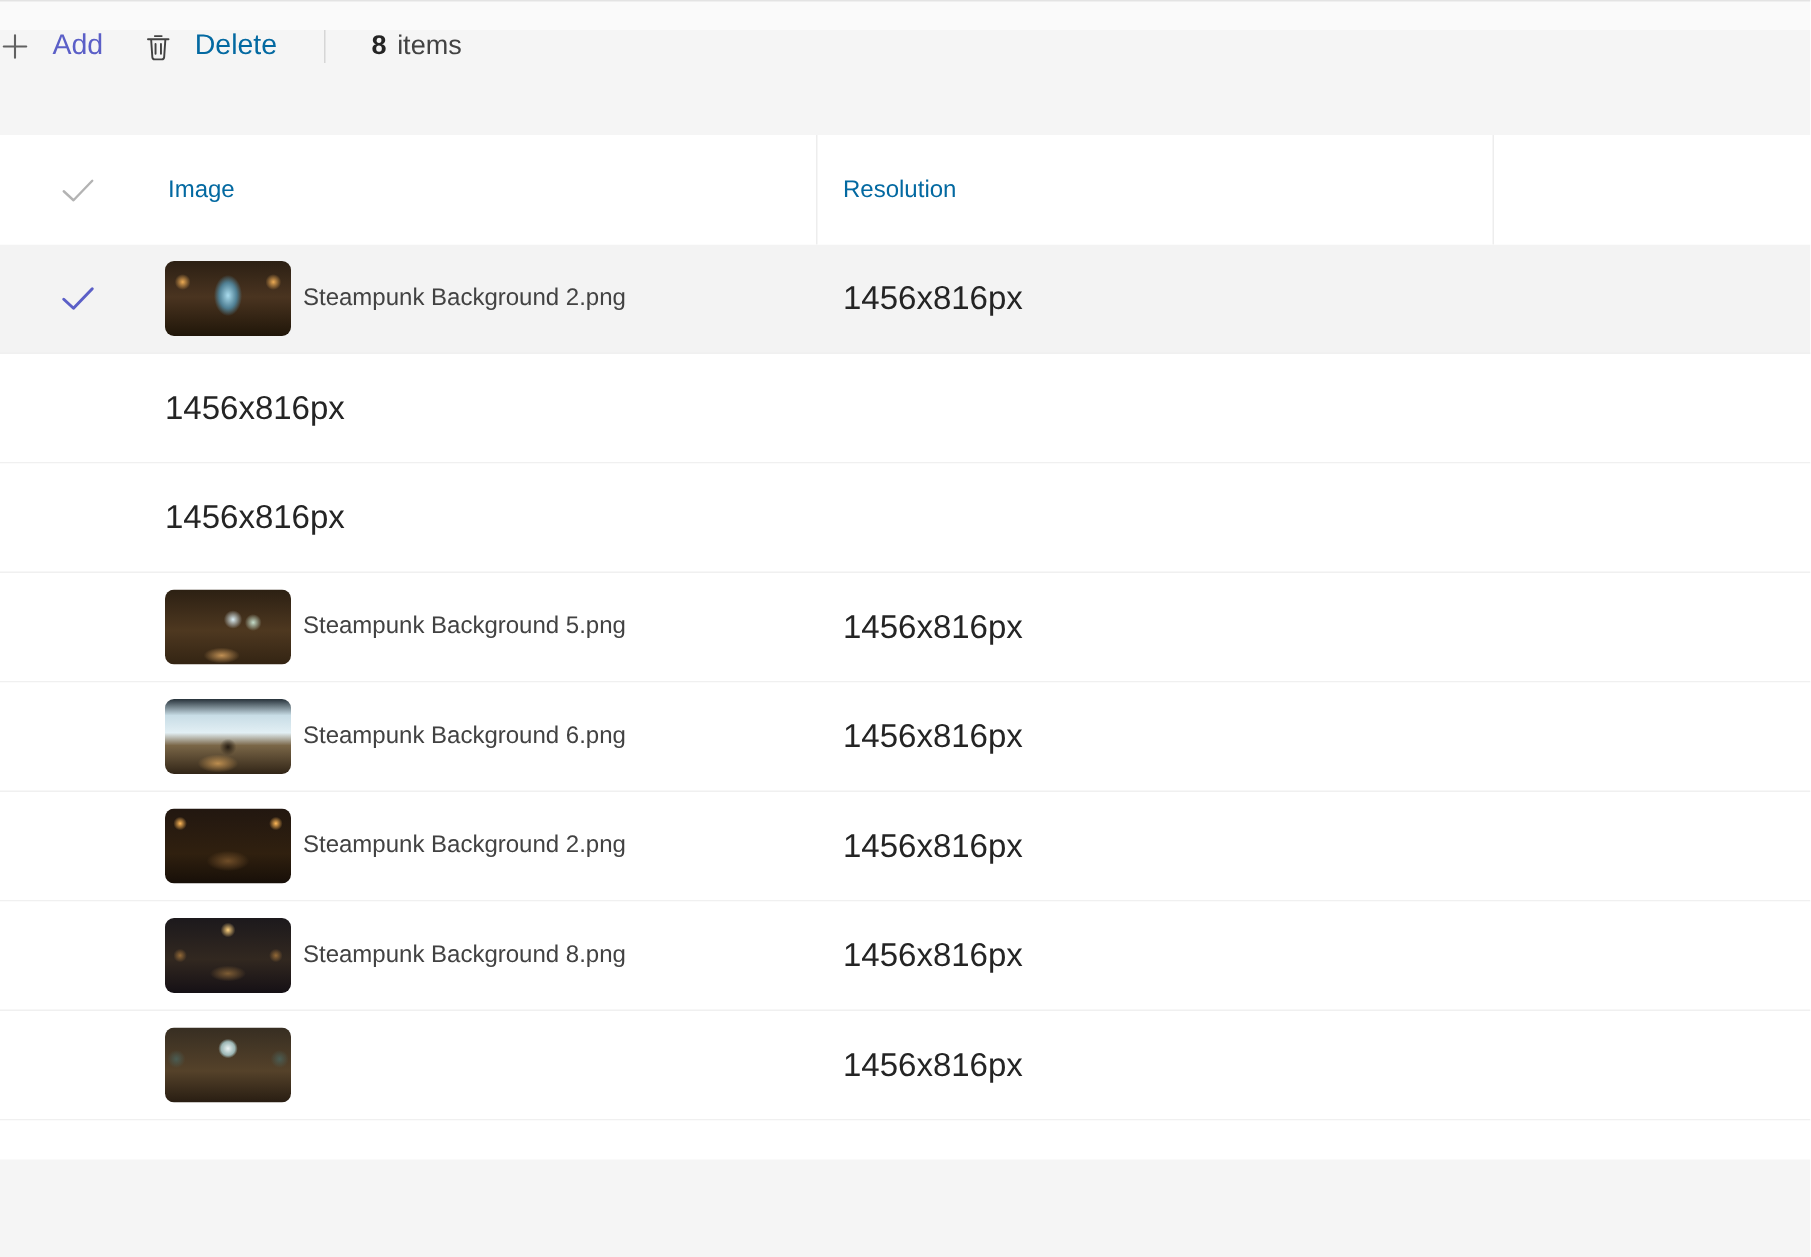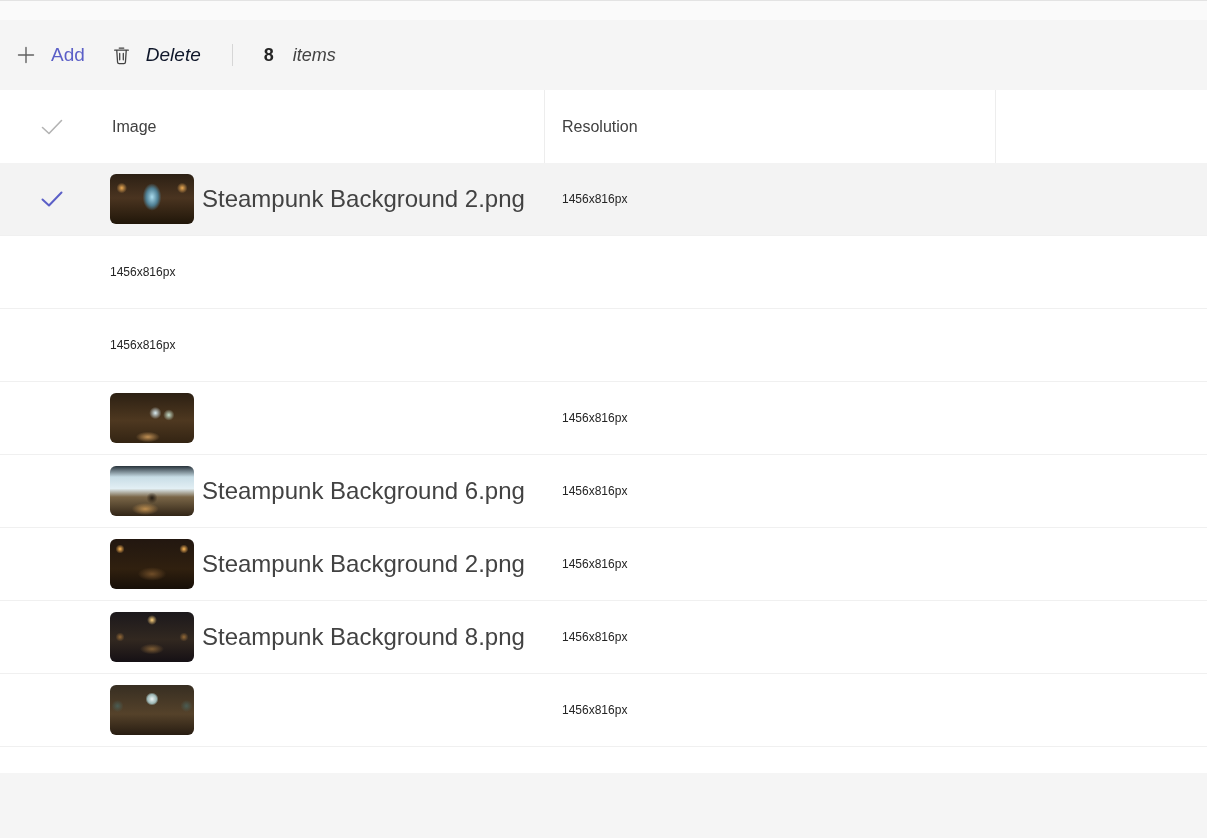--- a/index.html
+++ b/index.html
@@ -10,43 +10,43 @@
     color: #424242;
   }
   .app { width: 1207px; height: 838px; display: flex; flex-direction: column; }
 
   
   .top-strip { height: 20px; background: #fafafa; border-top: 1px solid #e3e3e3; }
 
   
   .toolbar {
     height: 70px; background: #f5f5f5;
-    display: flex; align-items: center;
-    padding-left: 16px; flex-shrink: 0;
+    display: flex; align-items: flex-start;
+    flex-shrink: 0;
   }
   .tb-btn {
     display: flex; align-items: center;
     background: transparent; border: none; cursor: pointer;
     font-family: inherit; font-size: 19px; color: #242424;
   }
   .tb-btn .ico { display: flex; align-items: center; }
   .btn-add { gap: 15px; }
   .btn-add .lbl { color: #5b5fc7; }
   .btn-delete { gap: 15px; margin-left: 27px; }
-  .btn-delete .lbl { color: #0f172a; font-style: italic; }
+  .btn-delete .lbl { color: #0369a1; }
   .tb-divider { width: 1px; height: 22px; background: #d6d6d6; margin: 0 31px; }
   .items-count { font-size: 18px; color: #424242; display: flex; align-items: baseline; }
   .items-count b { color: #242424; font-weight: 700; }
-  .items-count .lbl { margin-left: 19px; font-style: italic; }
+  .items-count .lbl { margin-left: 7px; }
 
   
   .thead {
     height: 73px; background: #ffffff; position: relative;
     display: flex; align-items: center; flex-shrink: 0;
-    color: #404040; font-size: 16px;
+    color: #0369a1; font-size: 16px;
   }
   .vdiv { position: absolute; top: 0; bottom: 0; width: 1px; background: #ededed; }
   .vdiv-1 { left: 544px; }
   .vdiv-2 { left: 995px; }
 
   .col-check { width: 110px; flex-shrink: 0; display: flex; align-items: center; }
   .col-check svg { margin-left: 40px; }
   .col-image { width: 452px; flex-shrink: 0; display: flex; align-items: center; }
   .col-res { flex: 1; display: flex; align-items: center; text-align: right; }
   .thead .col-image { padding-left: 2px; }
@@ -58,22 +58,22 @@
   }
   .row.selected { background: #f3f3f3; }
   .row .checkmark { visibility: hidden; }
   .row.selected .checkmark { visibility: visible; }
 
   .thumb {
     width: 84px; height: 50px; border-radius: 6px;
     flex-shrink: 0; display: inline-block;
     background: #3a2c1c;
   }
-  .fname { margin-left: 8px; font-size: 24px; color: #424242; white-space: nowrap; }
-  .res-val { font-size: 12px; color: #242424; }
+  .fname { margin-left: 8px; font-size: 16px; color: #424242; white-space: nowrap; }
+  .res-val { font-size: 22px; color: #242424; }
 
   .list-end { height: 26px; background: #ffffff; flex-shrink: 0; }
   .footer { flex: 1; background: #f5f5f5; }
 </style>
 </head>
 <body>
 
 <div class="app">
   <div class="top-strip"></div>
 
@@ -154,20 +154,21 @@
   </div>
 
   <div class="row">
     <div class="col-check">
       <svg class="checkmark" width="24" height="18" viewBox="0 0 24 18">
           <path d="M2.5 9.5 L9 15.5 L21.5 2.5" stroke="#5b5fc7" stroke-width="2" fill="none" stroke-linecap="round" stroke-linejoin="round"></path>
         </svg>
     </div>
     <div class="col-image">
       <span class="thumb" style="background: radial-gradient(circle 9px at 54% 40%, #d9ecf2 0%, rgba(217,236,242,0) 68%), radial-gradient(circle 8px at 70% 44%, #c4dcc9 0%, rgba(196,220,201,0) 70%), radial-gradient(ellipse 16px 7px at 45% 88%, rgba(226,170,100,0.8), rgba(226,170,100,0) 75%), linear-gradient(180deg, #2c2013 0%, #4e3820 55%, #332413 100%);"></span>
+      <span class="fname">Steampunk Background 5.png</span>
     </div>
     <div class="col-res">
         <span class="res-val">1456x816px</span>
       </div>
   </div>
 
   <div class="row">
     <div class="col-check">
       <svg class="checkmark" width="24" height="18" viewBox="0 0 24 18">
           <path d="M2.5 9.5 L9 15.5 L21.5 2.5" stroke="#5b5fc7" stroke-width="2" fill="none" stroke-linecap="round" stroke-linejoin="round"></path>

